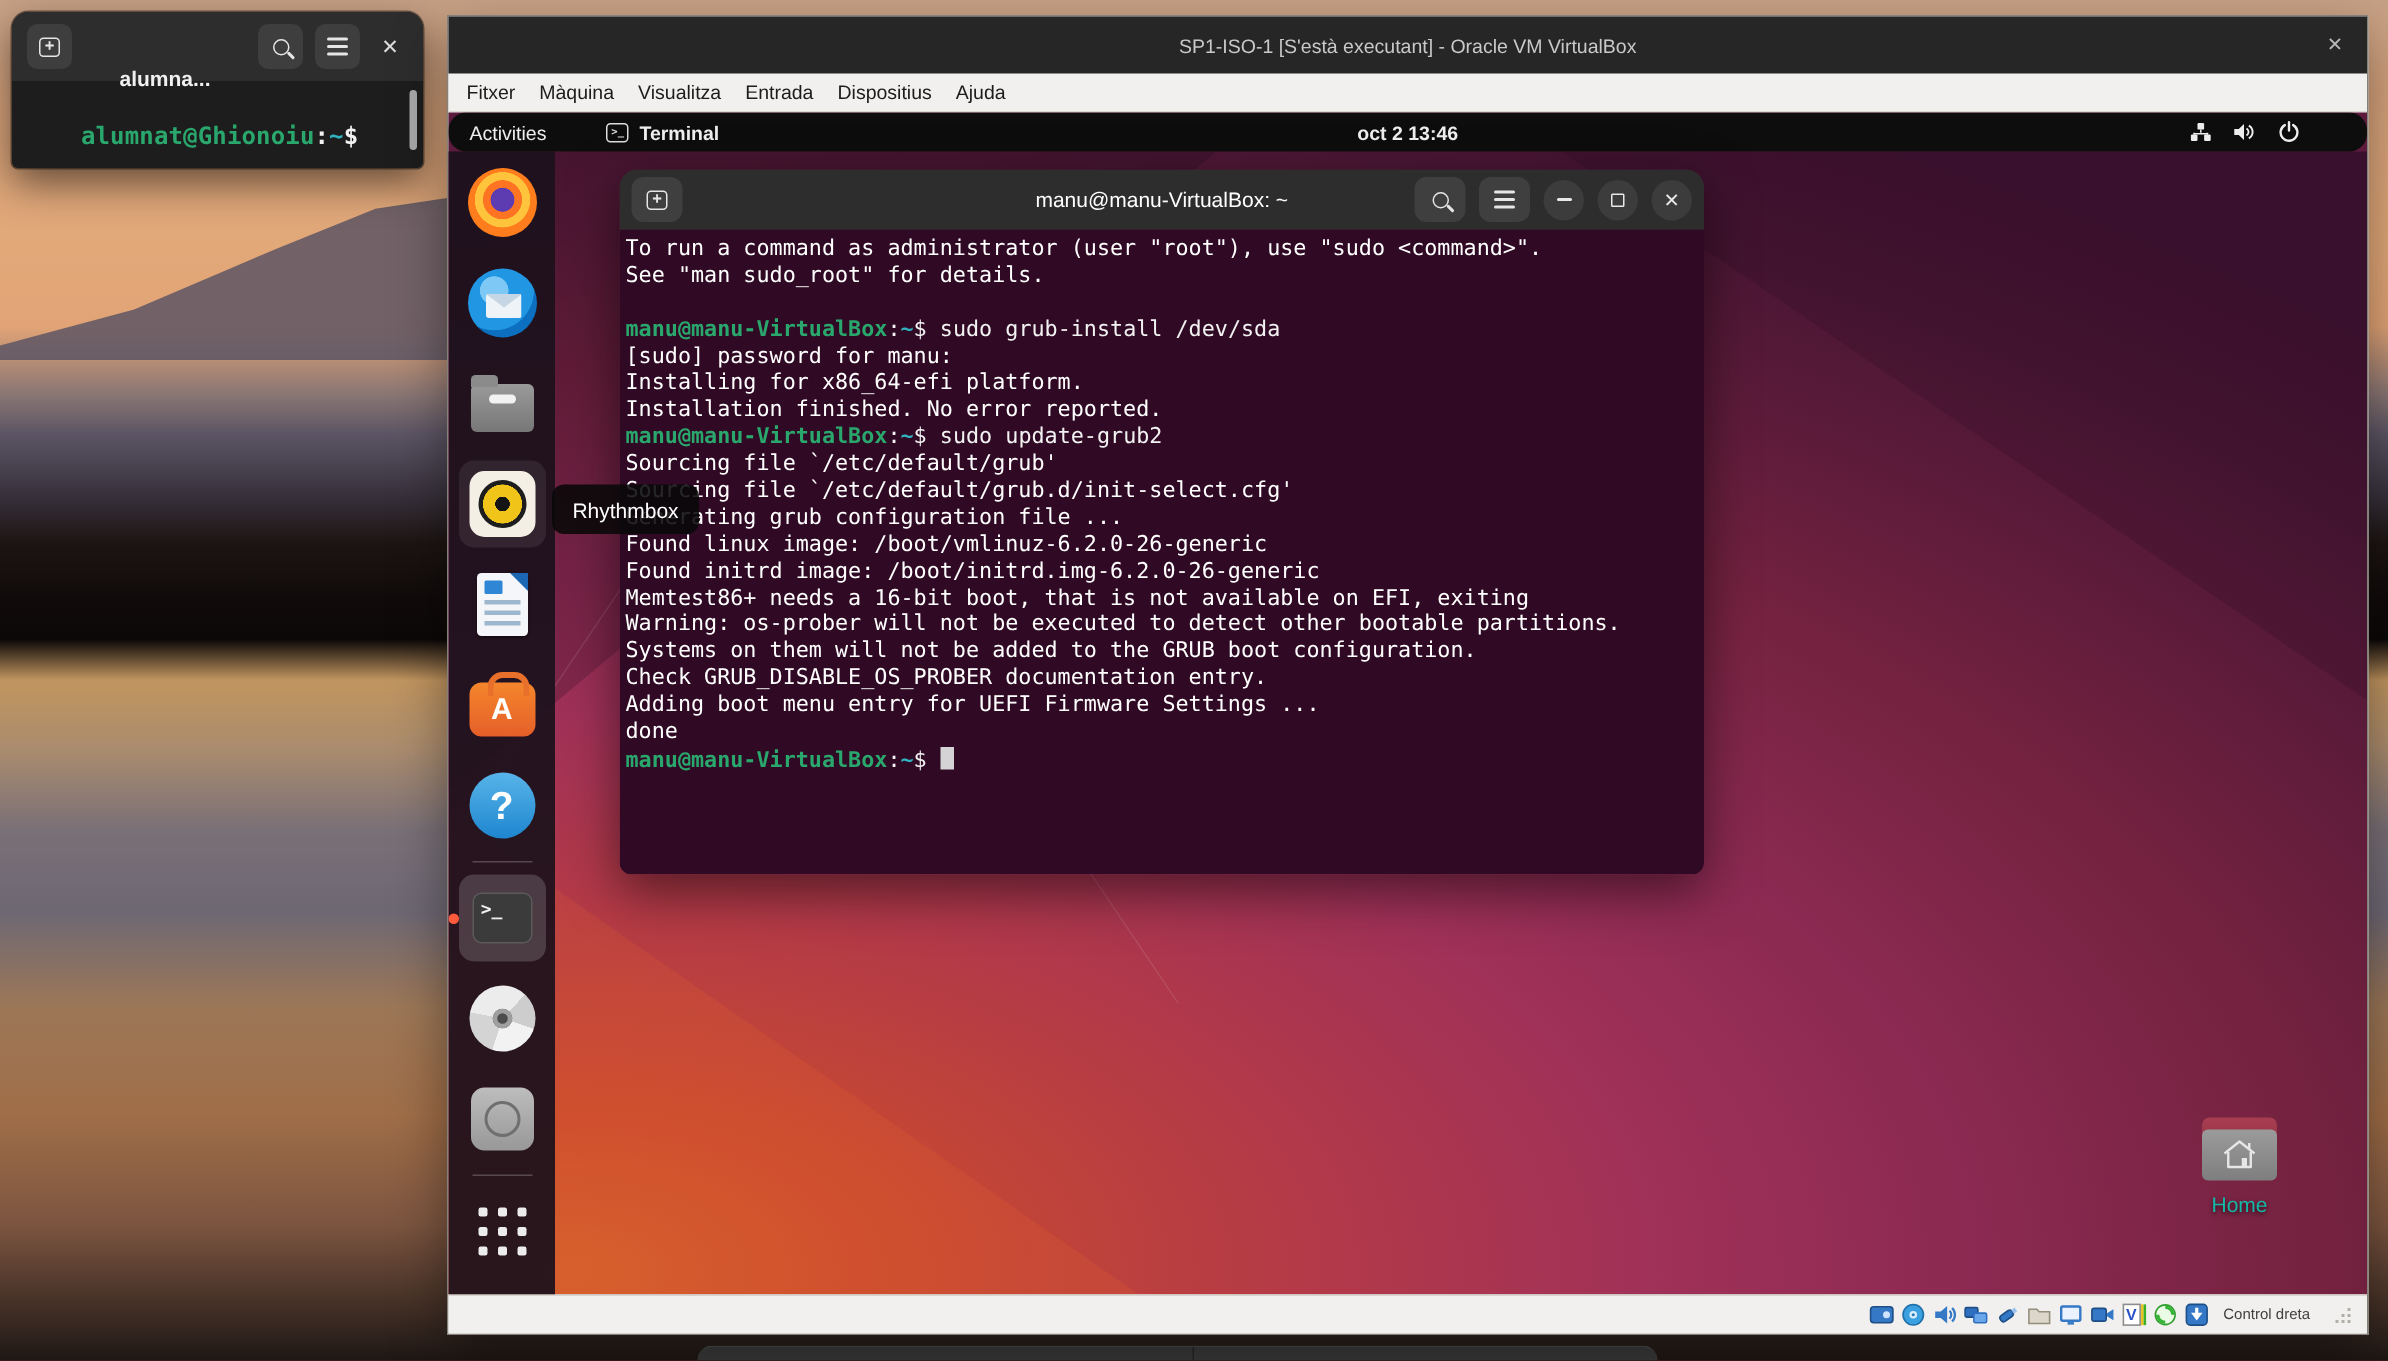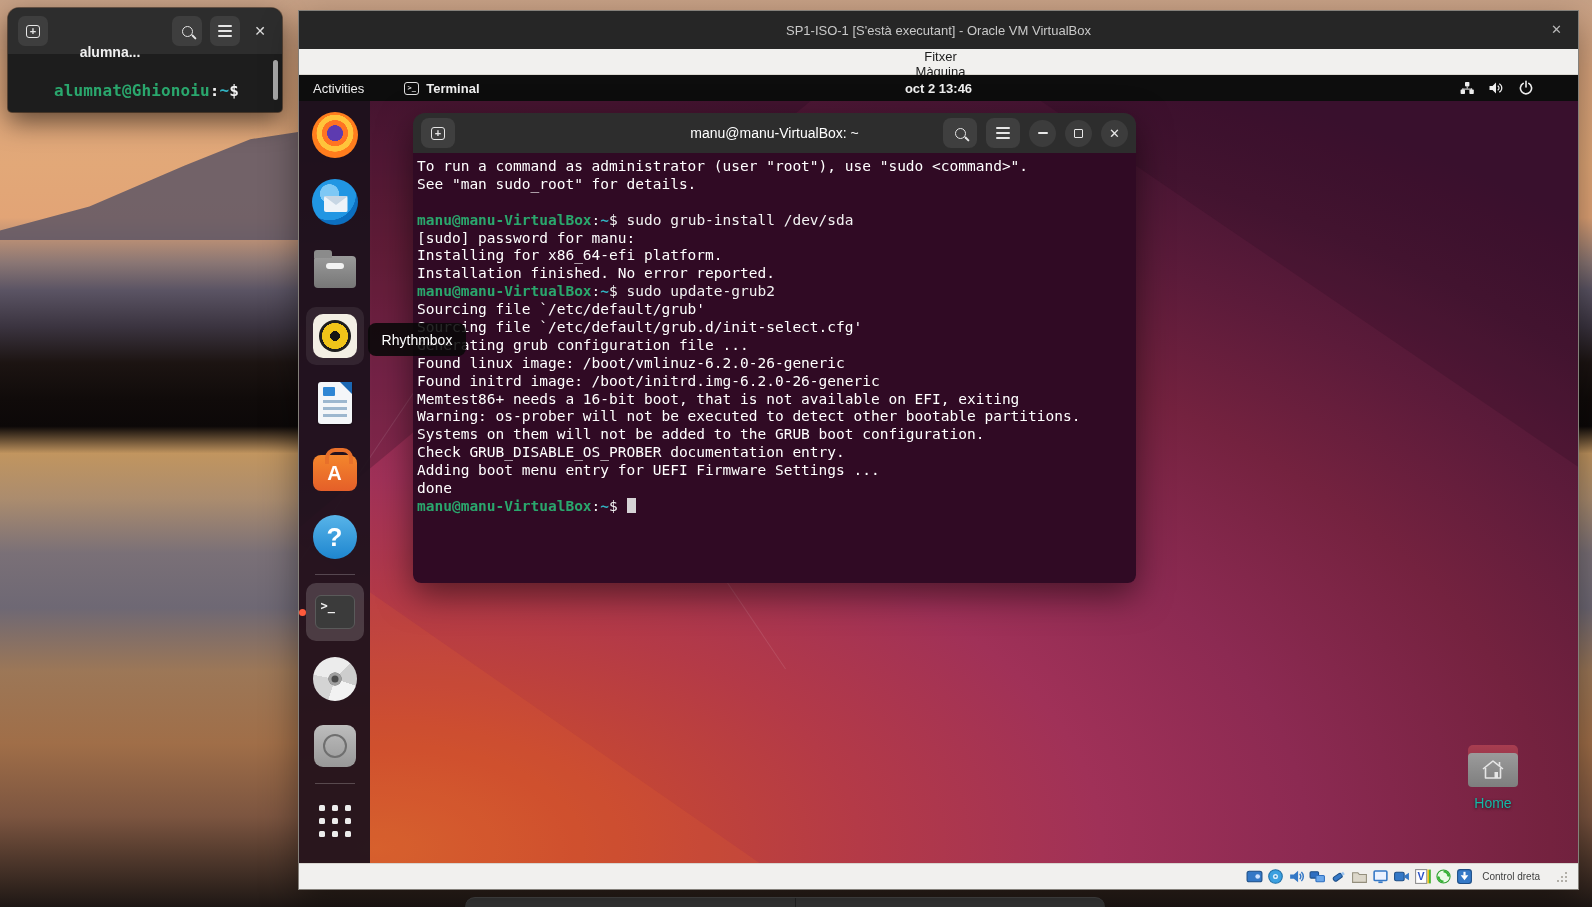--- a/index.html
+++ b/index.html
@@ -55,28 +55,28 @@
   .bottom-peek::after { content:""; position:absolute; left:330px; top:0; width:1px; height:10px; background:#262626; }
 
   
   .vbox { position:absolute; left:298px; top:10px; width:1281px; height:880px;
     background:#f1f0ee; border:1px solid #84807a; box-shadow:0 14px 34px rgba(0,0,0,.4); }
   .vb-titlebar { position:relative; height:38px; background:#262626; display:flex;
     align-items:center; justify-content:center; }
   .vb-title { color:#c9c9c9; font-size:13px; }
   .vb-close { position:absolute; right:16px; top:11px; color:#b9b9b9; font-size:13px; }
   .vb-menubar { height:26px; background:#f1f0ee; border-bottom:1px solid #dcd9d3;
-    display:flex; align-items:center; padding-left:4px;flex-direction:column; }
+    display:flex; align-items:center; padding-left:4px; }
   .vb-menu-item { padding:0 8px; font-size:13px; color:#1c1c1c; }
 
   
   .vm-screen { position:relative; width:1279px; height:788px; overflow:hidden; background:#5c1b3c; }
 
   .vm-topbar { position:absolute; left:0; top:0; width:100%; height:26px; background:#0d0d0d;
-    display:flex; align-items:center; color:#efefef; font-size:13px; z-index:30; }
+    display:flex; align-items:center; color:#efefef; font-size:13px; z-index:30;border-radius:12px; }
   .tb-activities { padding:0 16px 0 14px; }
   .tb-app { display:flex; align-items:center; gap:7px; margin-left:24px; font-weight:bold; }
   .tb-app-icon { width:15px; height:13px; border:1px solid #dedede; border-radius:3px;
     color:#dedede; font-size:7px; line-height:11px; text-align:center;
     font-family:"DejaVu Sans Mono",monospace; }
   .tb-clock { position:absolute; left:50%; transform:translateX(-50%); font-weight:bold; }
   .tb-right { position:absolute; right:44px; display:flex; align-items:center; gap:13px; }
   .tb-right svg { display:block; }
 
   

